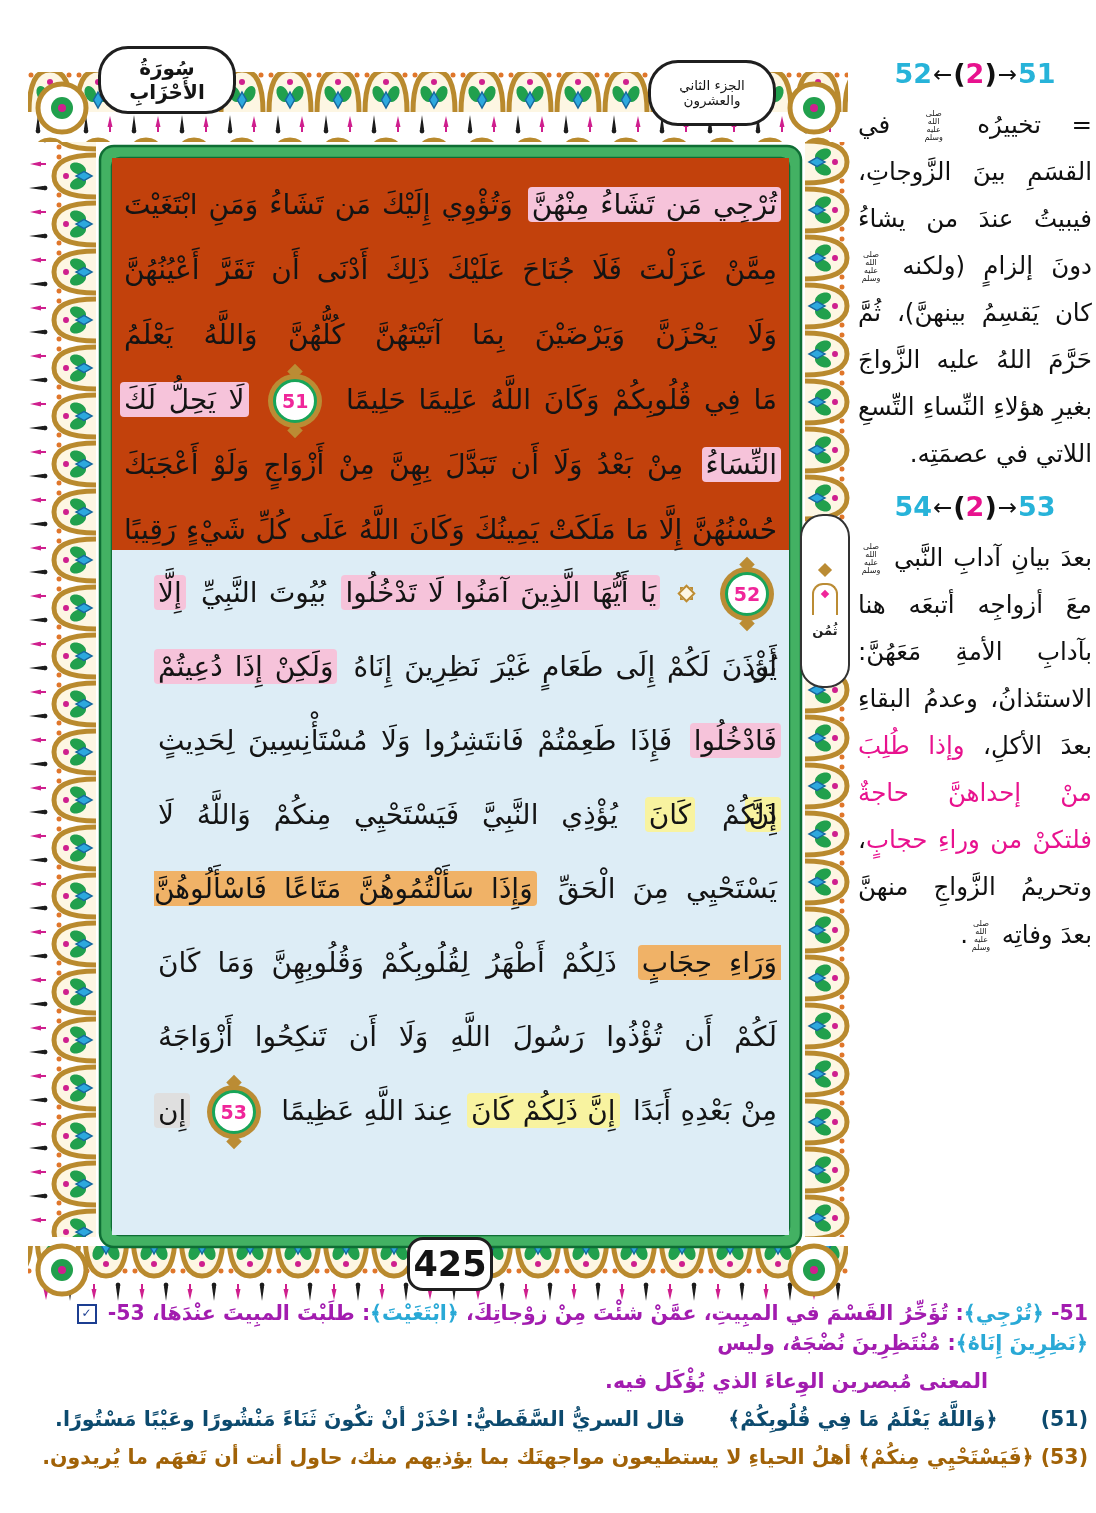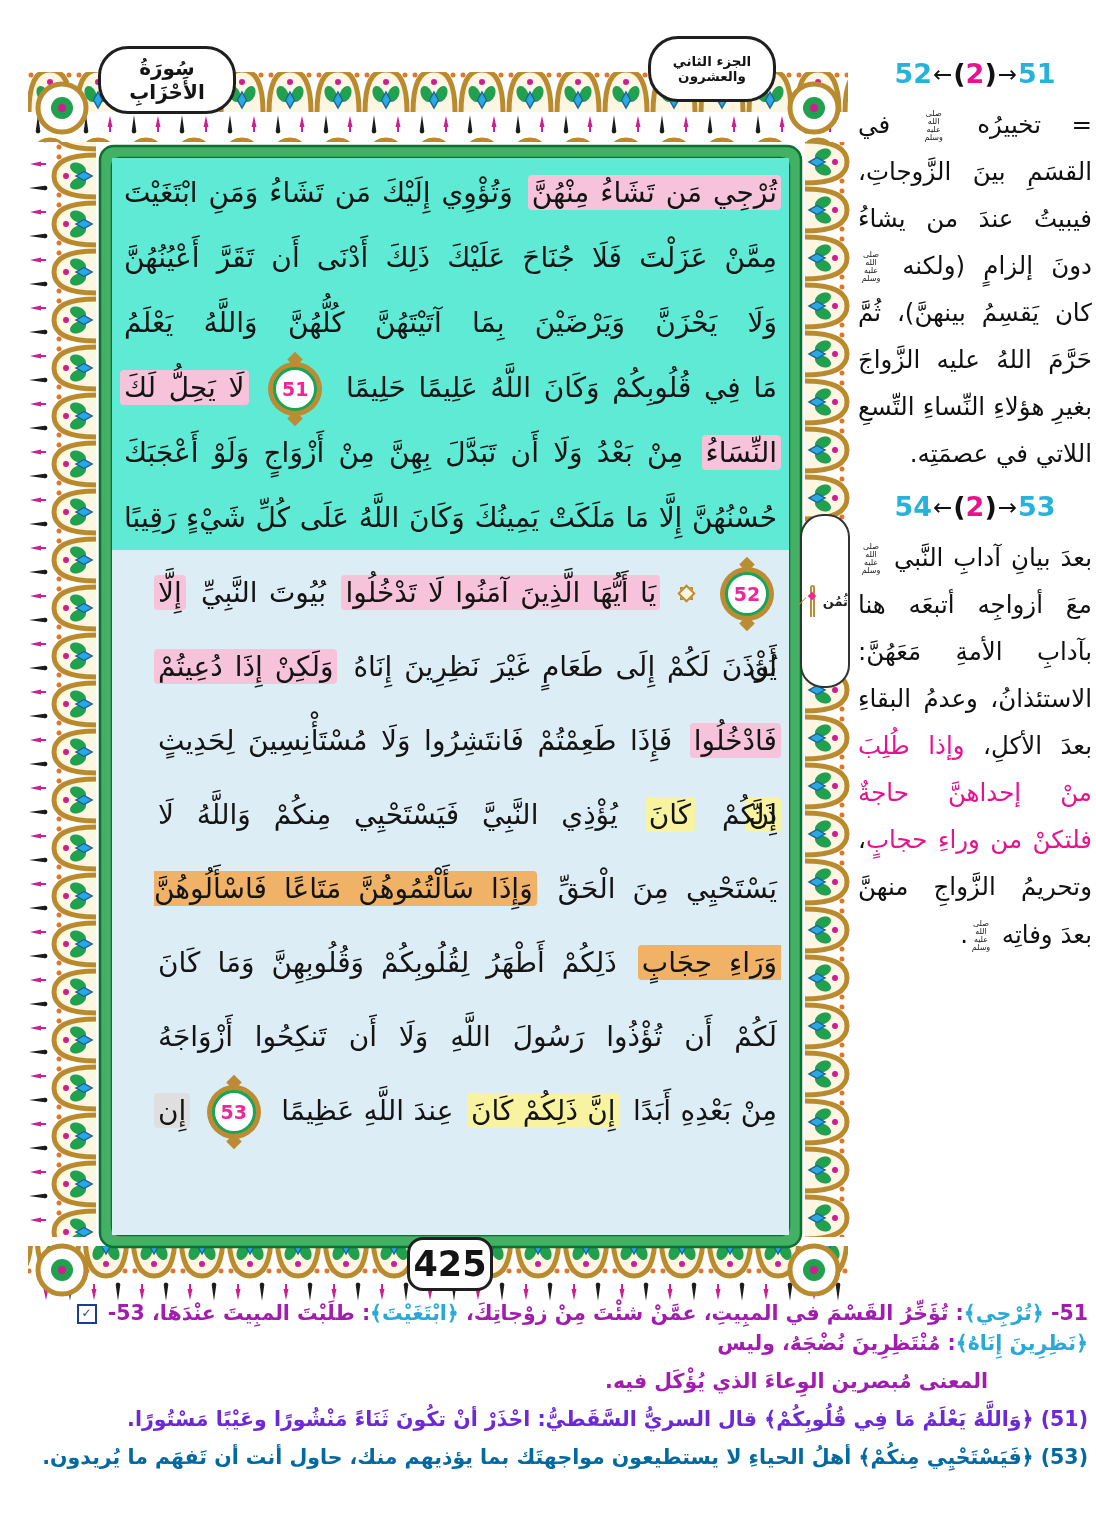--- a/index.html
+++ b/index.html
@@ -6,25 +6,25 @@
   .page{position:relative;width:1092px;height:1513px;background:#ffffff;overflow:hidden;
         font-family:"DejaVu Sans",sans-serif;color:#141414;}
 
   
   #frame-svg{position:absolute;left:26px;top:42px;width:824px;height:1262px;z-index:1;}
 
   
   .cartouche{position:absolute;background:#fff;border:3px solid #1f1f1f;border-radius:30px;
              display:flex;align-items:center;justify-content:center;text-align:center;z-index:4;}
   #surah-cartouche{left:98px;top:46px;width:132px;height:62px;font-size:20px;font-weight:700;}
-  #juz-cartouche{left:648px;top:36px;width:122px;height:60px;font-size:13.5px;font-weight:700;line-height:1.1;}
+  #juz-cartouche{left:648px;top:60px;width:122px;height:60px;font-size:13.5px;font-weight:400;line-height:1.1;}
 
   
   .content{position:absolute;left:112px;top:158px;width:677px;height:1077px;z-index:2;box-sizing:border-box;}
-  #zone-white{background:#5eead4;padding:2px 8px;box-sizing:border-box;height:392px;}
+  #zone-white{background:#c2410c;padding:14px 8px;box-sizing:border-box;height:392px;}
   #zone-blue{background:#ddedf6;padding:6px 8px 0;box-sizing:border-box;height:685px;}
   .qline{direction:rtl;text-align:justify;text-align-last:justify;font-size:28px;
          height:65px;line-height:65px;color:#141414;}
   #zone-blue .qline{height:74px;line-height:74px;margin-left:34px;}
   .seg{padding:1px 4px;border-radius:4px;}
   .bg-pink{background:#f6c3da;}
   .bg-yellow{background:#f8f3a0;}
   .bg-orange{background:#f0b267;}
   .bg-gray{background:#dfdfdf;}
 
@@ -38,21 +38,21 @@
   .med::before{top:-16px;} .med::after{bottom:-16px;}
 
   
   .star8{display:inline-block;width:22px;height:22px;position:relative;vertical-align:middle;margin:0 4px;}
   .star8 .sq{position:absolute;left:4px;top:4px;width:13px;height:13px;background:#fdf6e3;
        border:2px solid #bb8c34;box-sizing:border-box;}
   .star8 .sq.b{transform:rotate(45deg);}
 
   
   #hizb{position:absolute;left:800px;top:514px;width:46px;height:170px;background:#fff;
-        border:2px solid #333;border-radius:23px;z-index:3;display:flex;flex-direction:row;
+        border:2px solid #333;border-radius:23px;z-index:3;display:flex;flex-direction:column;
         align-items:center;justify-content:center;gap:8px;}
   #hizb .diamond{width:10px;height:10px;background:#bb8c34;transform:rotate(45deg);}
   #hizb .niche{width:22px;height:30px;border:2.5px solid #bb8c34;border-bottom:none;
         border-radius:11px 11px 0 0;position:relative;}
   #hizb .niche i{position:absolute;left:50%;top:6px;width:6px;height:6px;background:#f0269a;
         transform:translateX(-50%) rotate(45deg);}
   #hizb .lbl{font-size:13px;font-weight:700;color:#222;}
 
   
   #pagenum{position:absolute;left:450px;top:1237px;transform:translateX(-50%);
@@ -71,22 +71,22 @@
   .sbseg.c-magenta{color:#e8128e;}
   .saw{display:inline-block;width:26px;font-size:8px;line-height:8px;text-align:center;
        vertical-align:middle;color:#222;}
 
   
   #footnotes{position:absolute;left:18px;top:1298px;width:1070px;direction:rtl;z-index:2;}
   .fnline{text-align:right;font-size:20.5px;font-weight:700;line-height:30px;margin-bottom:8px;}
   .fnline.indent{padding-right:100px;}
   .fnseg.c-blue{color:#a21caf;}
   .fnseg.c-cyan{color:#29a9d6;}
-  .fnseg.c-teal{color:#6d28d9;}
-  .fnseg.c-magenta{color:#0369a1;}
+  .fnseg.c-teal{color:#0c4a6e;margin-left:36px;}
+  .fnseg.c-magenta{color:#a16207;}
   .chk{display:inline-block;width:16px;height:16px;border:2px solid #1c3e91;color:#1c3e91;
        font-size:12px;line-height:14px;text-align:center;vertical-align:middle;margin:0 4px;
        box-sizing:content-box;}
 </style>
 </head>
 <body>
 
 <div class="page">
 
   <svg id="frame-svg" viewBox="0 0 824 1262">

